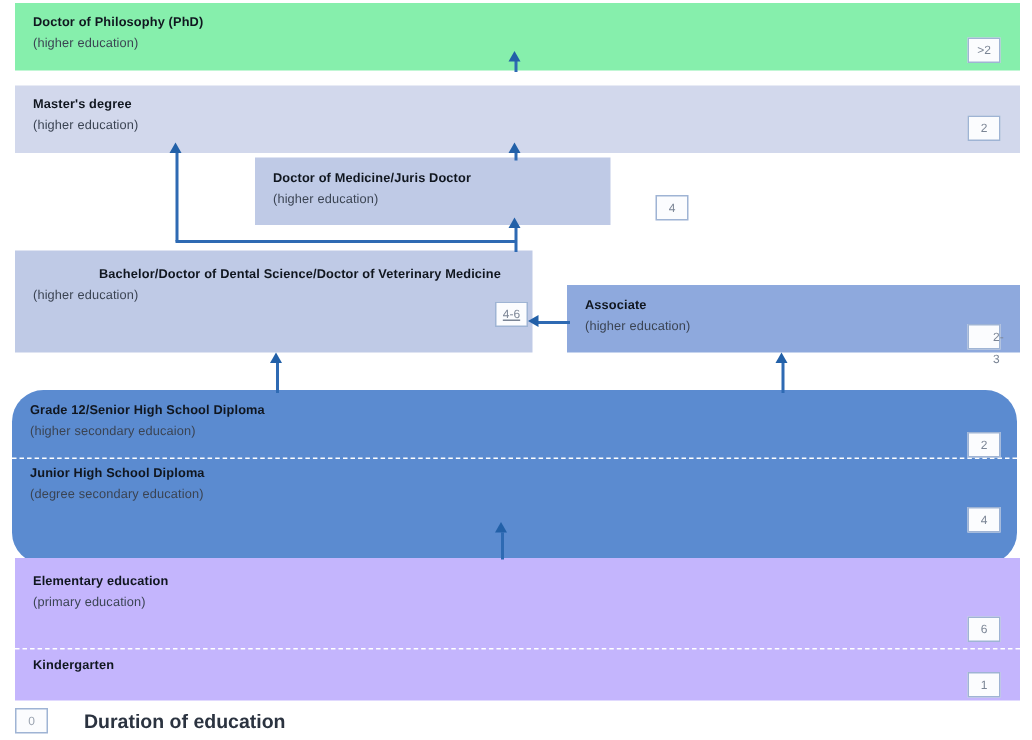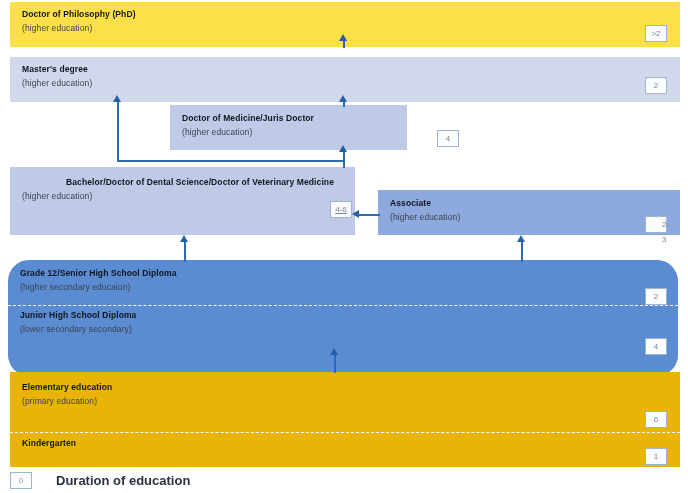--- a/index.html
+++ b/index.html
@@ -19,27 +19,27 @@
     font-size:8.5px;font-weight:bold;color:#10161f;
     letter-spacing:.1px;white-space:nowrap;
   }
   .band .subtitle{
     position:absolute;left:12px;
     font-size:8.5px;font-weight:normal;color:#3a4352;
     letter-spacing:.1px;white-space:nowrap;
   }
 
   
-  .c-phd{background:#fde047;}
+  .c-phd{background:#86efac;}
   .c-master{background:#d2d8ec;}
   .c-mdjd{background:#bfcae6;}
   .c-bachelor{background:#bfcae6;}
   .c-assoc{background:#8ea9dd;padding-left:48px;}
   .c-secondary{background:#5b8bd0;}
-  .c-primary{background:#eab308;}
+  .c-primary{background:#c4b5fd;}
 
   
   .divider{
     position:absolute;left:0;right:0;height:0;
     border-top:1.5px dashed #ffffff;
   }
 
   
   .badge{
     position:absolute;
@@ -119,21 +119,21 @@
   </div>
   <div class="badge" style="left:645px;top:216px;padding-left:16px;">2-3</div>
 
   <div class="band c-secondary" style="left:8px;top:260px;width:670px;height:116px;border-radius:21px;">
     <div class="title" style="top:8px;">Grade 12/Senior High School Diploma</div>
     <div class="subtitle" style="top:22px;">(higher secondary educaion)</div>
 
     <div class="divider" style="top:45px;"></div>
 
     <div class="title" style="top:50px;">Junior High School Diploma</div>
-    <div class="subtitle" style="top:64px;">(lower secondary secondary)</div>
+    <div class="subtitle" style="top:64px;">(degree secondary education)</div>
   </div>
   <div class="badge" style="left:645px;top:288px;">2</div>
   <div class="badge" style="left:645px;top:338px;">4</div>
 
   <div class="band c-primary" style="left:10px;top:372px;width:670px;height:95px;">
     <div class="title" style="top:10px;">Elementary education</div>
     <div class="subtitle" style="top:24px;">(primary education)</div>
 
     <div class="divider" style="top:60px;"></div>
 

